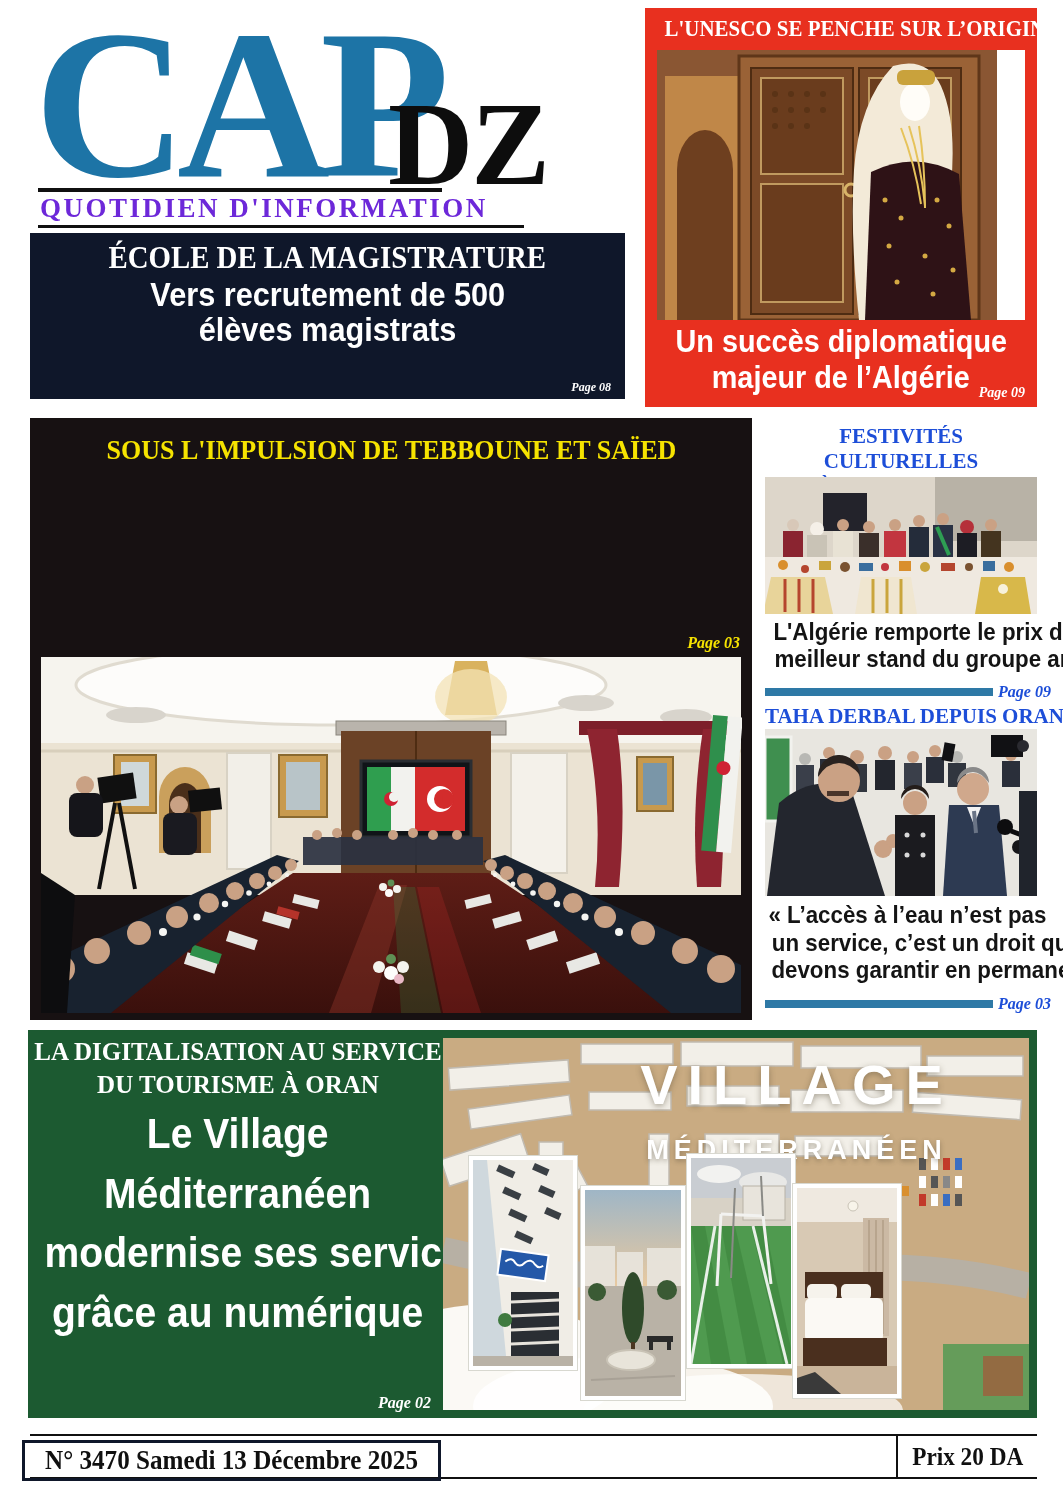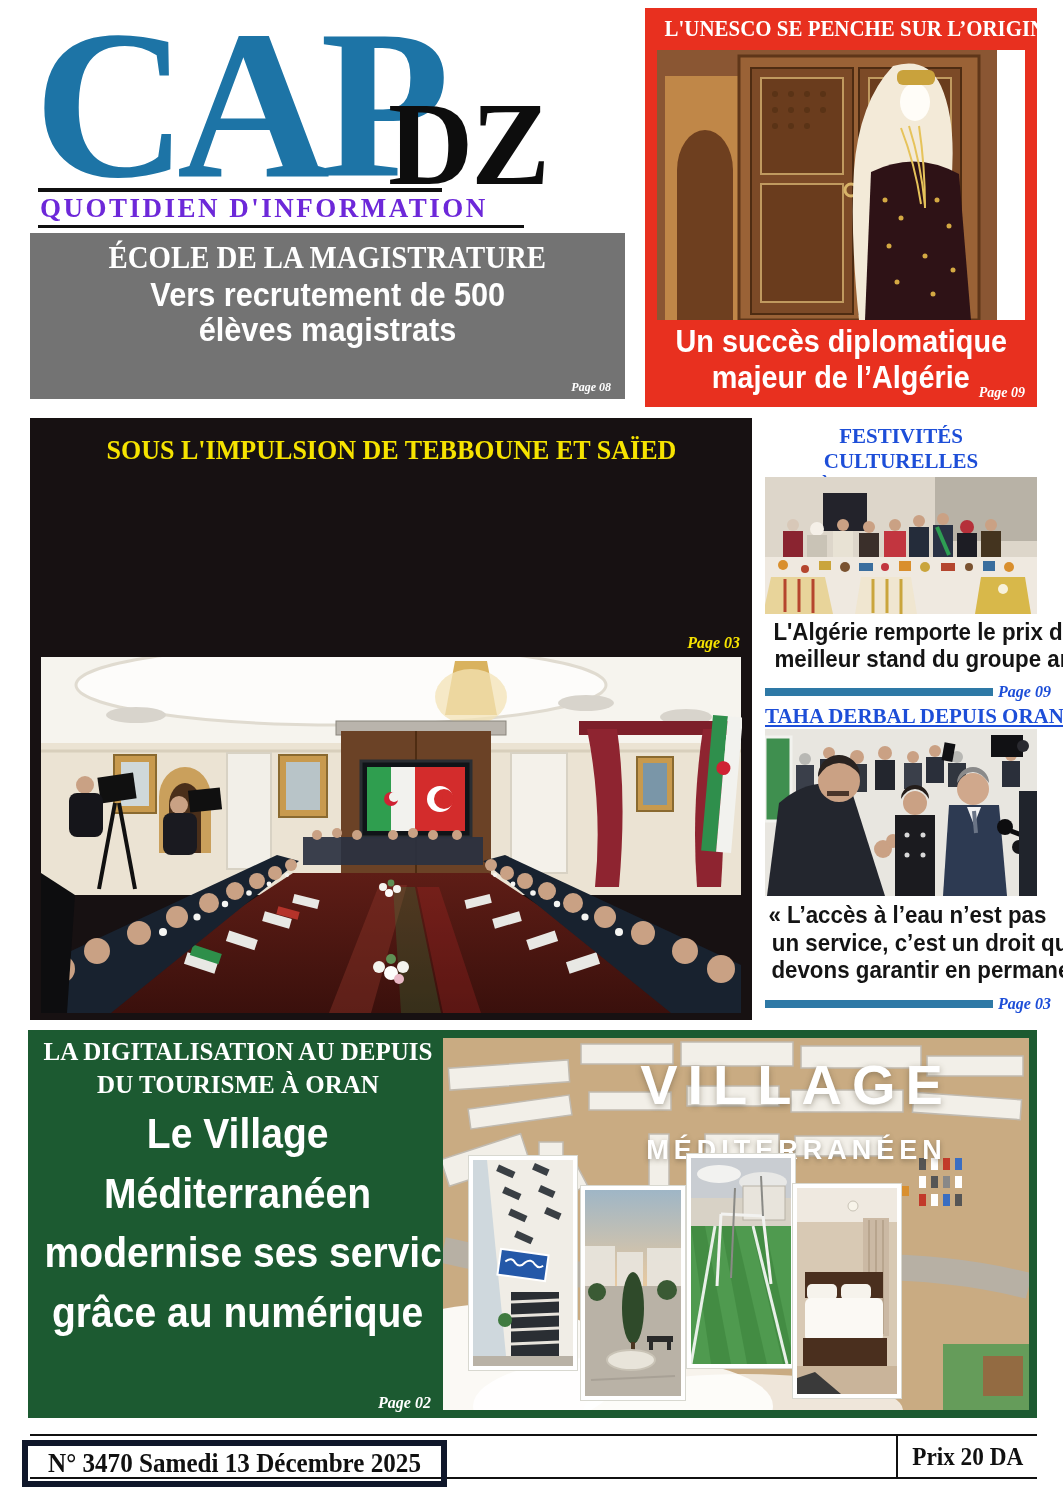--- a/index.html
+++ b/index.html
@@ -12,21 +12,21 @@
   .cond88{display:inline-block;transform:scaleX(.88);transform-origin:center;white-space:nowrap;}
   .sans{font-family:"Liberation Sans", sans-serif;}
   .pageref{font-style:italic;font-weight:bold;font-family:"Liberation Serif", serif;}
 
   
   .cap-title{font-size:212px;line-height:.8;font-weight:bold;color:#1d74a6;letter-spacing:-10px;}
   .cap-suffix{font-size:118px;line-height:.8;font-weight:bold;color:#0d0d0d;letter-spacing:-2px;}
   .tagline{font-size:27px;font-weight:bold;color:#6d28d9;letter-spacing:2.5px;}
 
   
-  .bluebox{background:#737373;color:#fff;}
+  .bluebox{background:#0f172a;color:#fff;}
   .redbox{background:#e8301f;color:#fff;}
   .blackbox{background:#171112;color:#f6e300;}
   .greenbox{background:#1c5a31;color:#fff;}
   .rule-blue{background:#2e79a6;height:8px;}
   .navy{color:#1d4ed8;}
   .photo-frame{overflow:hidden;}
   svg{display:block;}
   .inset{position:absolute;background:#fff;border:4px solid #fff;box-shadow:0 0 0 1px #d8d8d0;}
 
   
@@ -310,21 +310,21 @@
       <circle cx="238" cy="112" r="5" fill="#fff" opacity=".8"></circle>
     </svg>
   </div>
   <div class="abs cx sans" style="left:762px;top:619px;width:278px;font-size:24px;font-weight:bold;line-height:1.12;color:#141414;">
     <span class="cond">L'Algérie remporte le prix du</span><br>
     <span class="cond">meilleur stand du groupe arabe</span>
   </div>
   <div class="abs rule-blue" style="left:765px;top:688px;width:228px;"></div>
   <div class="abs pageref navy" style="left:998px;top:683px;font-size:16px;">Page 09</div>
 
-  <div class="abs cx navy nowrap" style="left:765px;top:704px;width:272px;font-size:21px;font-weight:bold;text-decoration:underline;">TAHA DERBAL DEPUIS ORAN</div>
+  <div class="abs cx navy nowrap" style="left:765px;top:704px;width:272px;font-size:21px;font-weight:bold;">TAHA DERBAL DEPUIS ORAN</div>
   <div class="abs photo-frame" style="left:765px;top:729px;width:272px;height:167px;">
     <svg width="272" height="167" viewBox="0 0 272 167">
       <rect width="272" height="167" fill="#e8e6e0"></rect>
       <rect x="0" y="8" width="26" height="84" fill="#3f8f4f" stroke="#f2f2ee" stroke-width="3"></rect>
       <g>
         <circle cx="40" cy="30" r="6" fill="#b8b8b4"></circle>
           <rect x="31" y="36" width="18" height="26" fill="#3a3f4a"></rect>
         <circle cx="64" cy="24" r="6" fill="#caa184"></circle>
           <rect x="55" y="30" width="18" height="26" fill="#2a2f3a"></rect>
         <circle cx="92" cy="28" r="7" fill="#caa184"></circle>
@@ -371,21 +371,21 @@
   <div class="abs cx sans" style="left:758px;top:901px;width:292px;font-size:24px;font-weight:bold;line-height:1.15;color:#141414;">
     <span class="cond">« L’accès à l’eau n’est pas</span><br>
     <span class="cond">un service, c’est un droit que nous</span><br>
     <span class="cond">devons garantir en permanence »</span>
   </div>
   <div class="abs rule-blue" style="left:765px;top:1000px;width:228px;"></div>
   <div class="abs pageref navy" style="left:998px;top:995px;font-size:16px;">Page 03</div>
 
   <div class="abs greenbox" style="left:28px;top:1030px;width:1009px;height:388px;">
     <div class="abs cx" style="left:0;top:6px;width:420px;font-size:25px;font-weight:bold;line-height:1.3;">
-      <span>LA DIGITALISATION AU DEPUIS</span><br>
+      <span>LA DIGITALISATION AU SERVICE</span><br>
       <span>DU TOURISME À ORAN</span>
     </div>
     <div class="abs cx sans" style="left:0;top:74px;width:420px;font-size:42px;font-weight:bold;line-height:1.42;">
       <span class="cond">Le Village</span><br>
       <span class="cond">Méditerranéen</span><br>
       <span class="cond">modernise ses services</span><br>
       <span class="cond">grâce au numérique</span>
     </div>
     <div class="abs pageref" style="left:350px;top:364px;font-size:16px;">Page 02</div>
 
@@ -536,21 +536,21 @@
           <rect x="6" y="150" width="84" height="30" fill="#4a2f1e"></rect>
           <rect x="0" y="178" width="100" height="28" fill="#c9b49a"></rect>
           <polygon points="0,206 44,206 18,184 0,190" fill="#3a3a3a"></polygon>
         </svg>
       </div>
     </div>
   </div>
 
   <div class="abs" style="left:30px;top:1434px;width:1007px;border-top:2px solid #101010;"></div>
   <div class="abs" style="left:30px;top:1477px;width:1007px;border-top:2px solid #101010;"></div>
-  <div class="abs cx footer-text" style="left:22px;top:1440px;width:413px;height:33px;border:6px solid #0f172a;padding-top:2px;">
+  <div class="abs cx footer-text" style="left:22px;top:1440px;width:413px;height:33px;border:3px solid #0f172a;padding-top:2px;">
     <span class="cond">N° 3470 Samedi 13 Décembre 2025</span>
   </div>
   <div class="abs" style="left:896px;top:1436px;height:42px;border-left:2px solid #101010;"></div>
   <div class="abs cx footer-text" style="left:898px;top:1443px;width:139px;font-size:25px;">
     <span class="cond">Prix 20 DA</span>
   </div>
 
 </div>
 
 </body></html>

